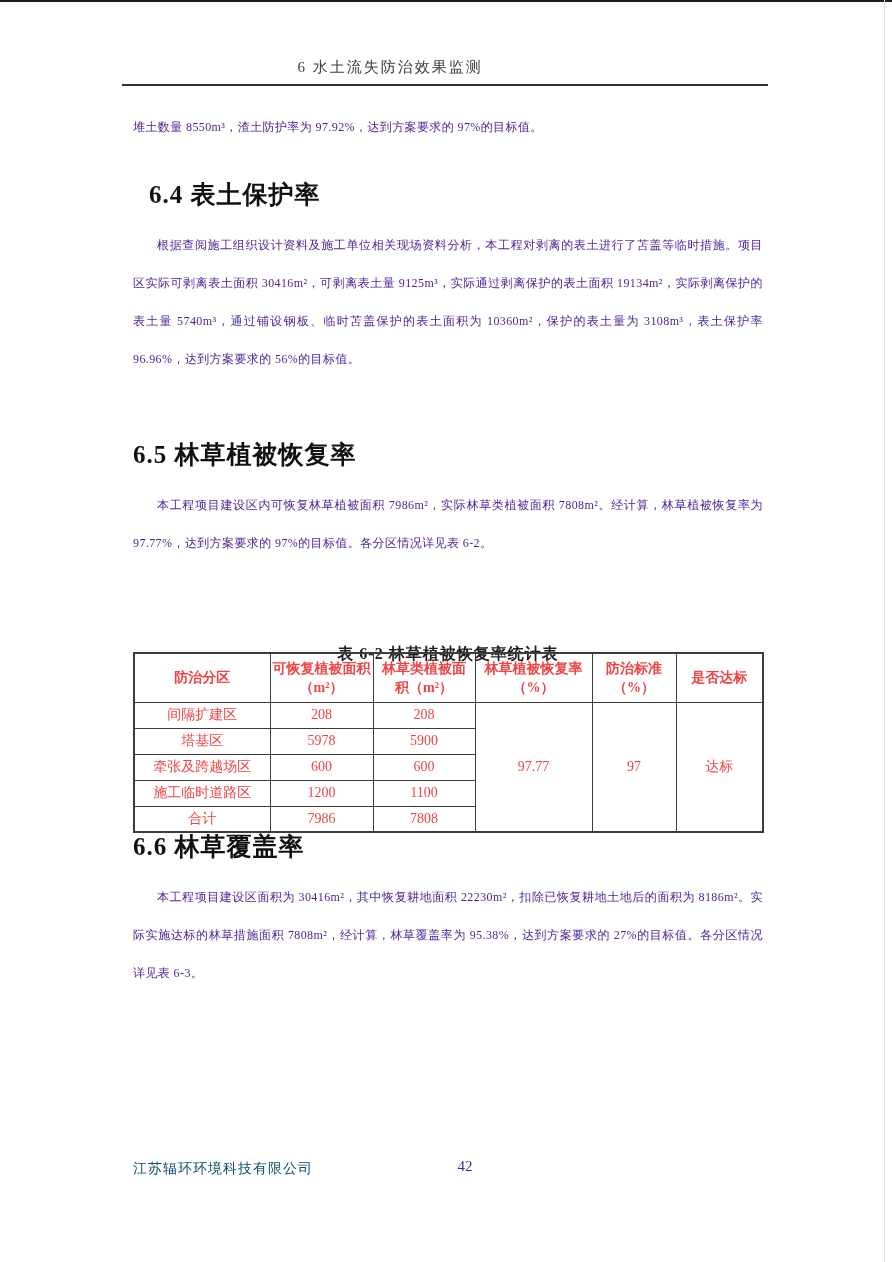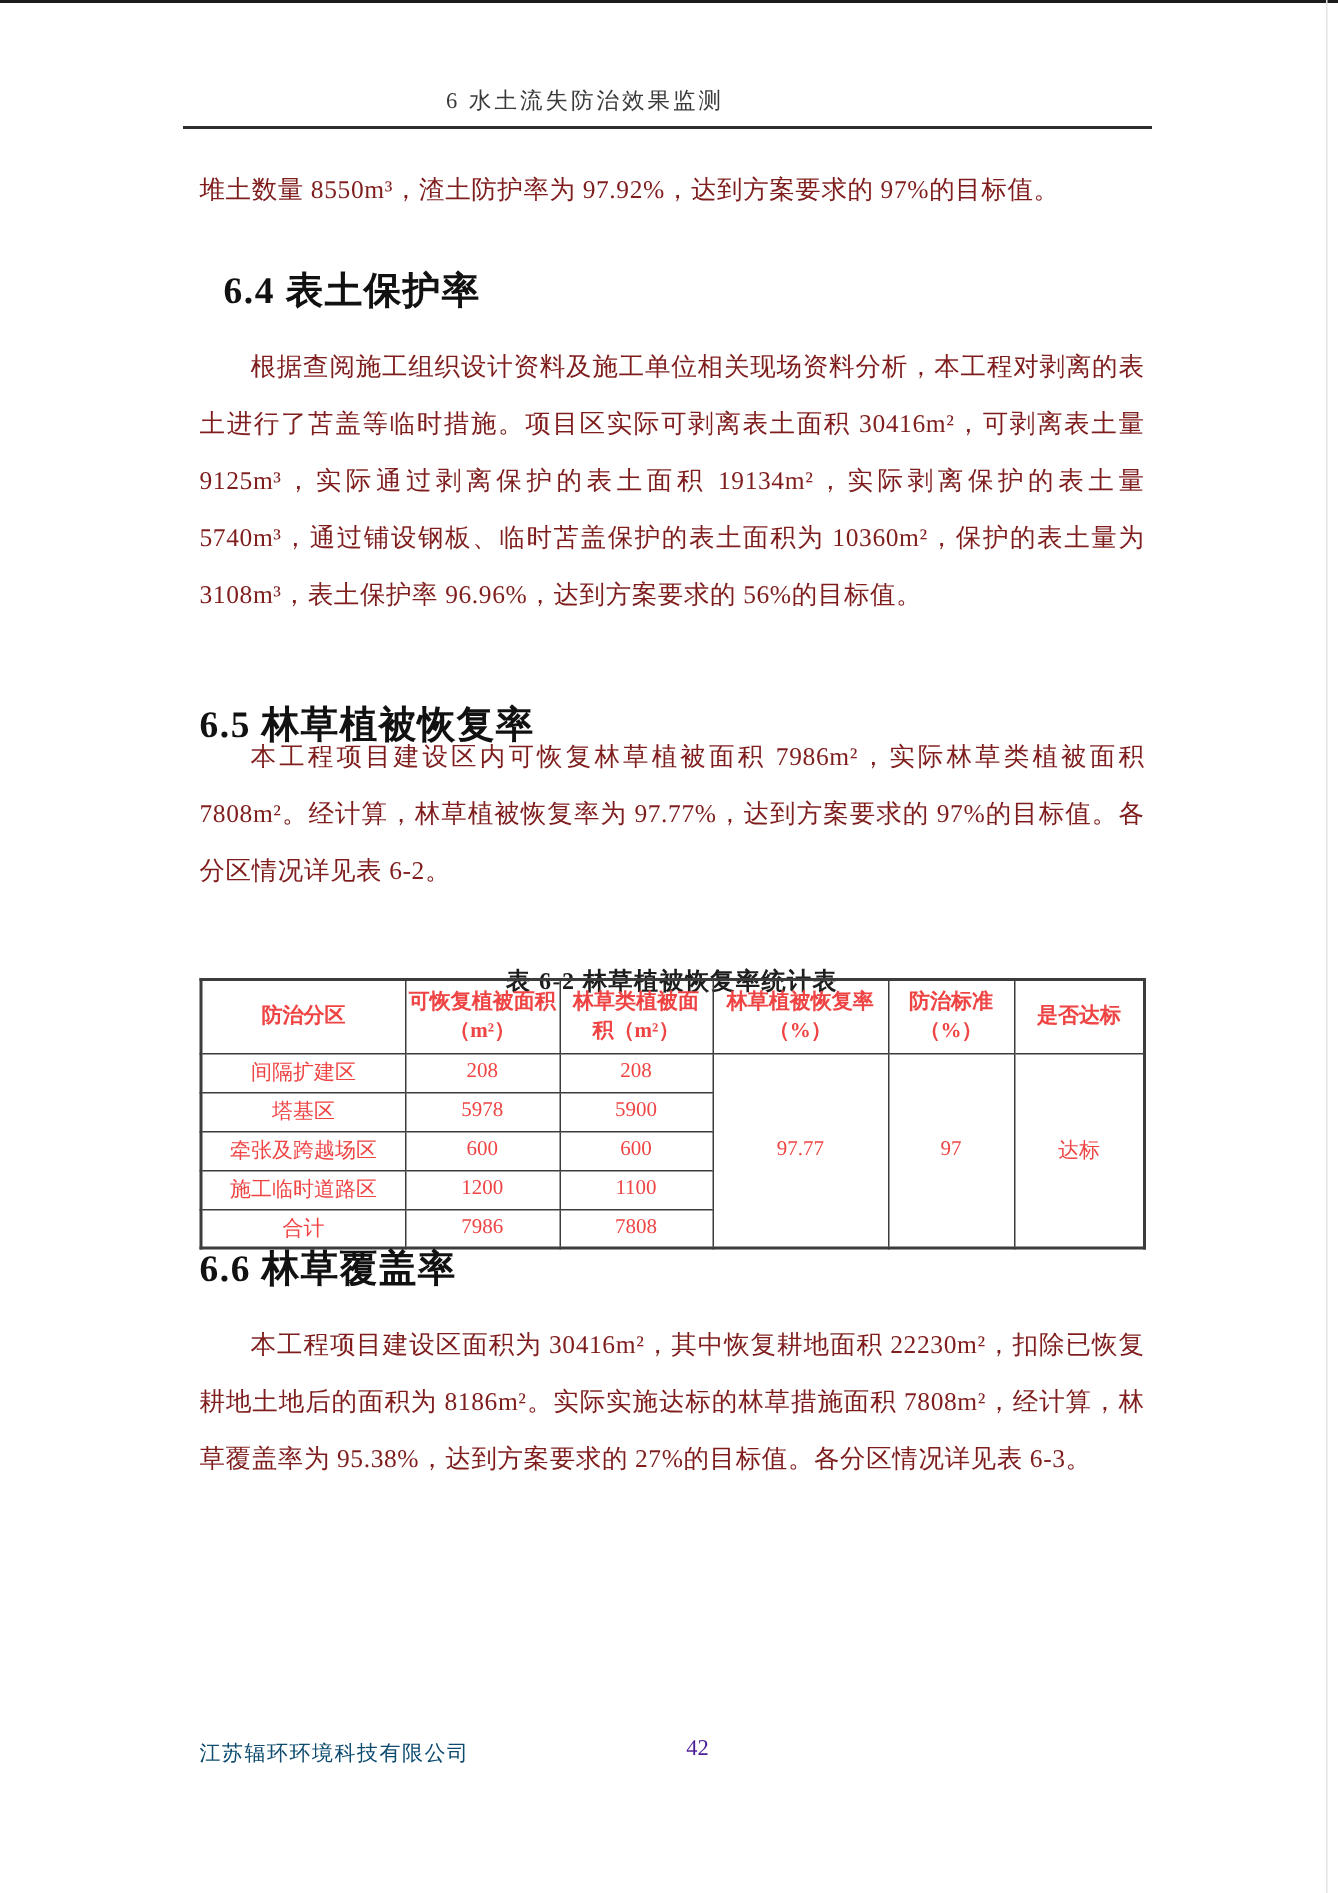--- a/index.html
+++ b/index.html
@@ -25,22 +25,22 @@
     letter-spacing: 2px;
   }
   .hdr-rule {
     position: absolute; top: 84px; left: 122px; width: 646px; height: 2px;
     background: #2e2e2e;
   }
   .content-block {
     position: absolute; left: 133px; width: 630px;
   }
   .para {
-    font-size: 17px; line-height: 38px; text-align: justify;
-    letter-spacing: 0.4px; color: #7f1d1d;
+    font-size: 12px; line-height: 38px; text-align: justify;
+    letter-spacing: 0.4px; color: #4c1d95;
   }
   .para.indent { text-indent: 2em; }
   .sec-heading {
     font-size: 25px; font-weight: 700; color: #111;
     letter-spacing: 1px; line-height: 34px;
     font-family: "Liberation Serif", "DejaVu Serif", serif;
   }
   .tbl-caption {
     position: absolute; top: 596px; left: 133px; width: 630px;
     text-align: center; font-size: 16px; font-weight: 700; color: #1d1d1d;
@@ -88,21 +88,21 @@
 </div>
 
 <div class="content-block" style="top:178px;margin-left:16px;">
   <h2 class="sec-heading">6.4 表土保护率</h2>
 </div>
 
 <div class="content-block" style="top:226px;">
   <p class="para indent">根据查阅施工组织设计资料及施工单位相关现场资料分析，本工程对剥离的表土进行了苫盖等临时措施。项目区实际可剥离表土面积 30416m²，可剥离表土量 9125m³，实际通过剥离保护的表土面积 19134m²，实际剥离保护的表土量 5740m³，通过铺设钢板、临时苫盖保护的表土面积为 10360m²，保护的表土量为 3108m³，表土保护率 96.96%，达到方案要求的 56%的目标值。</p>
 </div>
 
-<div class="content-block" style="top:438px;margin-top:29px;">
+<div class="content-block" style="top:438px;">
   <h2 class="sec-heading">6.5 林草植被恢复率</h2>
 </div>
 
 <div class="content-block" style="top:486px;">
   <p class="para indent">本工程项目建设区内可恢复林草植被面积 7986m²，实际林草类植被面积 7808m²。经计算，林草植被恢复率为 97.77%，达到方案要求的 97%的目标值。各分区情况详见表 6-2。</p>
 </div>
 
 <div class="tbl-caption">表 6-2 林草植被恢复率统计表</div>
 
 <table class="stats">

